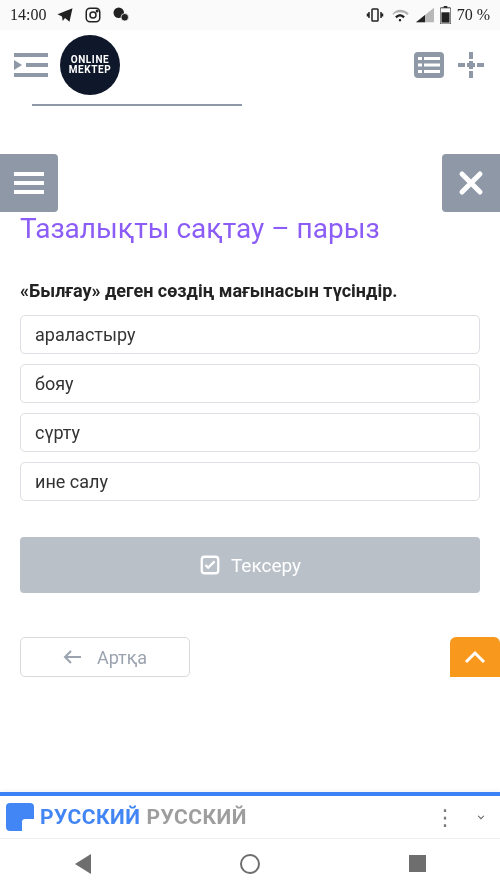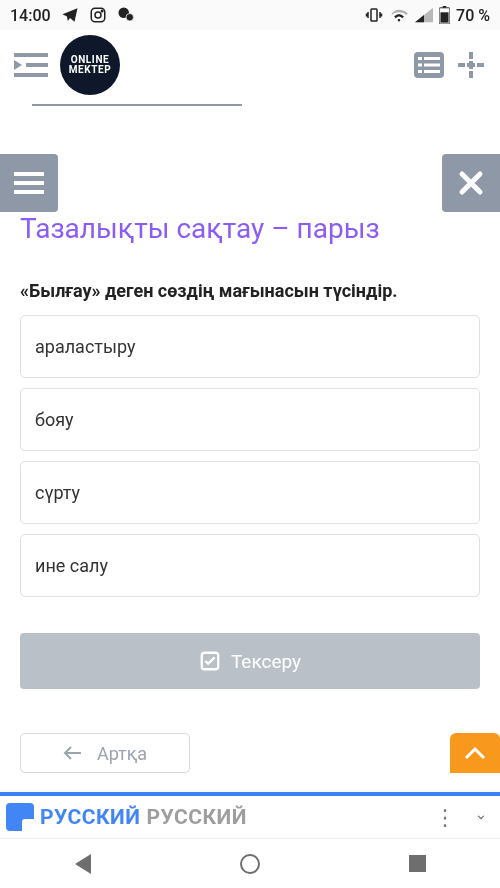--- a/index.html
+++ b/index.html
@@ -1,19 +1,19 @@
 <!DOCTYPE html>
 <html><head>
 <meta charset="utf-8">
 <style>
   * { box-sizing: border-box; margin: 0; padding: 0; }
   html, body { width: 500px; height: 888px; font-family: -apple-system, Roboto, Arial, sans-serif; background: #fff; overflow: hidden; }
 
   
-  .status-bar { height: 30px; background: #fafafa; display: flex; align-items: center; justify-content: space-between; padding: 0 10px; font-size: 16px; font-weight: 500; color: #222; }
+  .status-bar { height: 30px; background: #fafafa; display: flex; align-items: center; justify-content: space-between; padding: 0 10px; font-size: 16px; font-weight: 500; color: #222; font-family: Liberation Serif, serif; }
   .status-left { display: flex; align-items: center; gap: 10px; }
   .status-right { display: flex; align-items: center; gap: 6px; }
   .status-bar svg { display: block; }
 
   
   .app-header { height: 70px; display: flex; align-items: center; padding: 0 14px; gap: 12px; }
   .header-spacer { flex: 1; }
   .logo-circle { width: 60px; height: 60px; border-radius: 50%; background: #0f172a; display: flex; flex-direction: column; align-items: center; justify-content: center; color: #fff; font-size: 10px; font-weight: 700; line-height: 1.05; letter-spacing: .6px; }
   .header-icon { color: #8e98a6; }
   .indent-icon { color: #8e98a6; }
@@ -26,21 +26,21 @@
   .lesson-bar { display: flex; justify-content: space-between; }
   .sq-btn { width: 58px; height: 58px; background: #8e98a6; display: flex; align-items: center; justify-content: center; color: #fff; }
   .sq-btn.left { border-radius: 0 4px 4px 0; }
   .sq-btn.right { border-radius: 4px 0 0 4px; }
 
   .content { padding: 0 20px; }
   .lesson-title { font-size: 28px; font-weight: 400; color: #8b5cf6; }
   .question { font-size: 18px; font-weight: 700; color: #222; margin-top: 34px; margin-bottom: 12px; line-height: 1.35; }
 
   .options { display: flex; flex-direction: column; gap: 10px; }
-  .option { border: 1px solid #dcdfe3; border-radius: 5px; padding: 20px 14px; font-size: 18px; color: #333; background: #fff; }
+  .option { border: 1px solid #dcdfe3; border-radius: 5px; padding: 8px 14px; font-size: 18px; color: #333; background: #fff; }
 
   .check-btn { margin: 36px 20px 0 20px; height: 56px; background: #b9c0c8; border-radius: 4px; display: flex; align-items: center; justify-content: center; gap: 10px; color: #fff; font-size: 19px; }
 
   .bottom-nav-row { margin-top: 44px; padding: 0 20px; display: flex; justify-content: space-between; align-items: flex-end; }
   .back-btn { width: 170px; height: 40px; border: 1px solid #d6dadd; border-radius: 5px; display: flex; align-items: center; justify-content: center; gap: 14px; color: #9aa3af; font-size: 18px; overflow: hidden; }
   .orange-chip { width: 50px; height: 40px; background: #f8981d; border-radius: 6px 6px 0 0; display: flex; align-items: center; justify-content: center; margin-right: -20px; }
 
   
   .translate-bar { position: absolute; left: 0; right: 0; top: 792px; height: 46px; background: #fff; border-top: 4px solid #3b82f6; display: flex; align-items: center; padding: 0 6px; gap: 6px; box-shadow: 0 -1px 4px rgba(0,0,0,.05); }
   .g-badge { width: 28px; height: 28px; background: #4285f4; border-radius: 4px; position: relative; }

